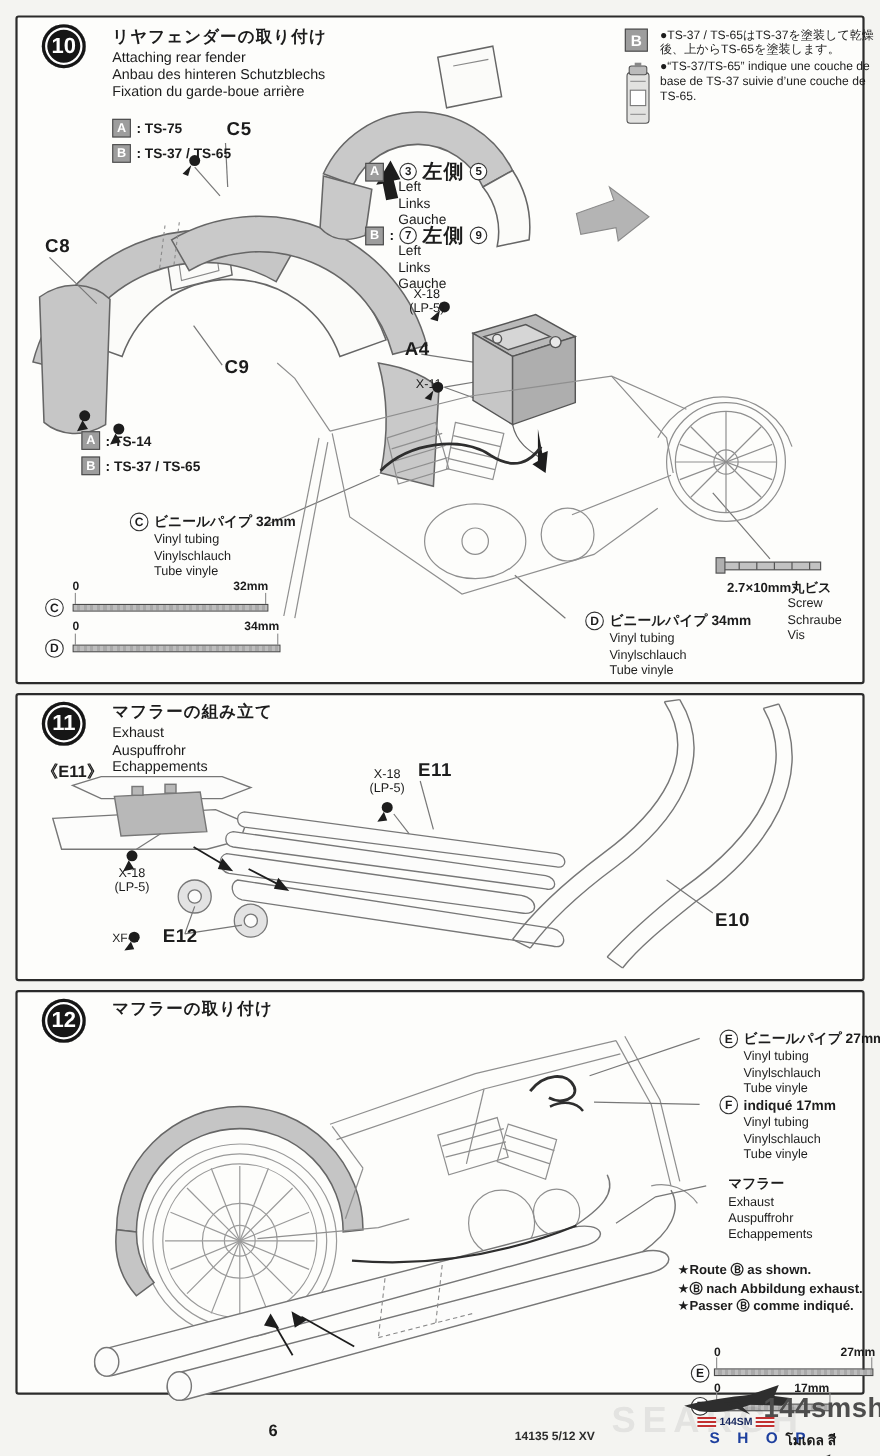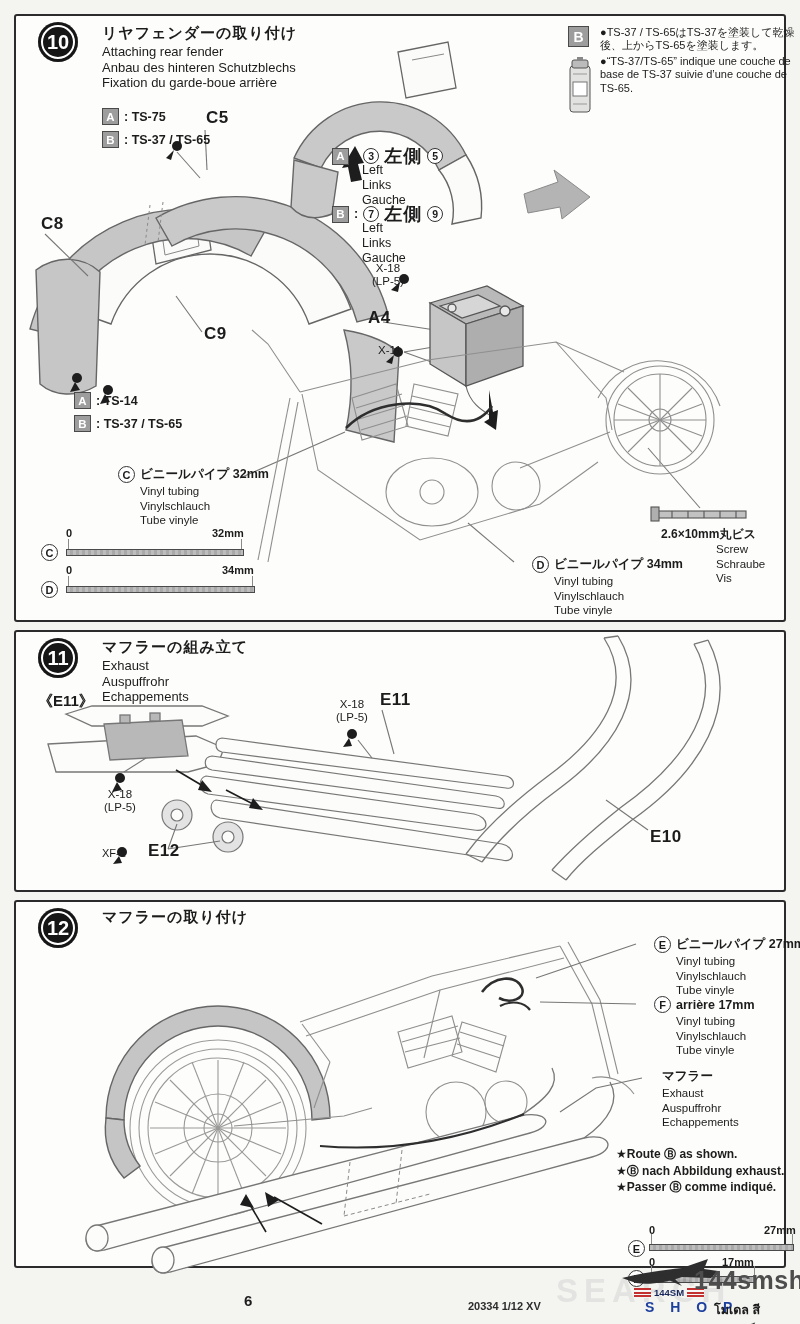--- a/index.html
+++ b/index.html
@@ -411,21 +411,21 @@
   <div class="abs row tubehead" style="left:516px;top:556px">
     <span class="cletter">D</span>
     <span>ビニールパイプ 34mm</span>
   </div>
   <div class="abs sublangs" style="left:538px;top:574px">
     <div>Vinyl tubing</div>
     <div>Vinylschlauch</div>
     <div>Tube vinyle</div>
   </div>
 
-  <div class="abs" style="left:645px;top:526px;font-size:12px;font-weight:600">2.6×10mm丸ビス</div>
+  <div class="abs" style="left:645px;top:526px;font-size:12px;font-weight:600">2.7×10mm丸ビス</div>
   <div class="abs sublangs" style="left:700px;top:542px">
     <div>Screw</div>
     <div>Schraube</div>
     <div>Vis</div>
   </div>
 
   <div class="abs badge" style="left:22px;top:638px">11</div>
   <div class="abs title-ja" style="left:86px;top:638px">マフラーの組み立て</div>
   <div class="abs title-lang" style="left:86px;top:658px">
     <div>Exhaust</div>
@@ -455,21 +455,21 @@
     <span>ビニールパイプ 27mm</span>
   </div>
   <div class="abs sublangs" style="left:660px;top:954px">
     <div>Vinyl tubing</div>
     <div>Vinylschlauch</div>
     <div>Tube vinyle</div>
   </div>
 
   <div class="abs row tubehead" style="left:638px;top:996px">
     <span class="cletter">F</span>
-    <span>arrière 17mm</span>
+    <span>indiqué 17mm</span>
   </div>
   <div class="abs sublangs" style="left:660px;top:1014px">
     <div>Vinyl tubing</div>
     <div>Vinylschlauch</div>
     <div>Tube vinyle</div>
   </div>
 
   <div class="abs" style="left:646px;top:1068px;font-size:12.5px;font-weight:600">マフラー</div>
   <div class="abs sublangs" style="left:646px;top:1086px">
     <div>Exhaust</div>
@@ -494,21 +494,21 @@
   <div>
     <span class="ruler-num abs" style="left:633px;top:1256px">0</span>
     <span class="ruler-num abs" style="left:706px;top:1256px">17mm</span>
     <span class="tick" style="left:635px;top:1266px"></span>
       <span class="tick" style="left:738px;top:1266px"></span>
     <span class="cletter abs" style="left:612px;top:1270px">F</span>
     <div class="ruler-bar" style="left:633px;top:1276px;width:107px"></div>
   </div>
 
   <div class="abs footer-page" style="left:228px;top:1292px">6</div>
-  <div class="abs footer-code" style="left:452px;top:1300px">20334  1/12 XV</div>
+  <div class="abs footer-code" style="left:452px;top:1300px">14135  5/12 XV</div>
 </div>
 
 <div class="abs watermark wm-ghost" style="left:556px;top:1272px">SEARCH</div>
 <svg class="abs watermark" width="104" height="40" style="left:620px;top:1256px">
   <path d="M 2,22 C 22,17 44,14 62,12 L 88,3 L 84,13 L 98,15 L 91,22 L 62,21 C 46,27 28,29 16,27 Z" fill="#2e2e2e"></path>
   <path d="M 38,19 L 62,30 L 50,18 Z" fill="#2e2e2e"></path>
 </svg>
 <div class="abs watermark wm-banner" style="left:634px;top:1287px">
   <span class="stripes"></span>
   <span class="logo-txt">144SM</span>

